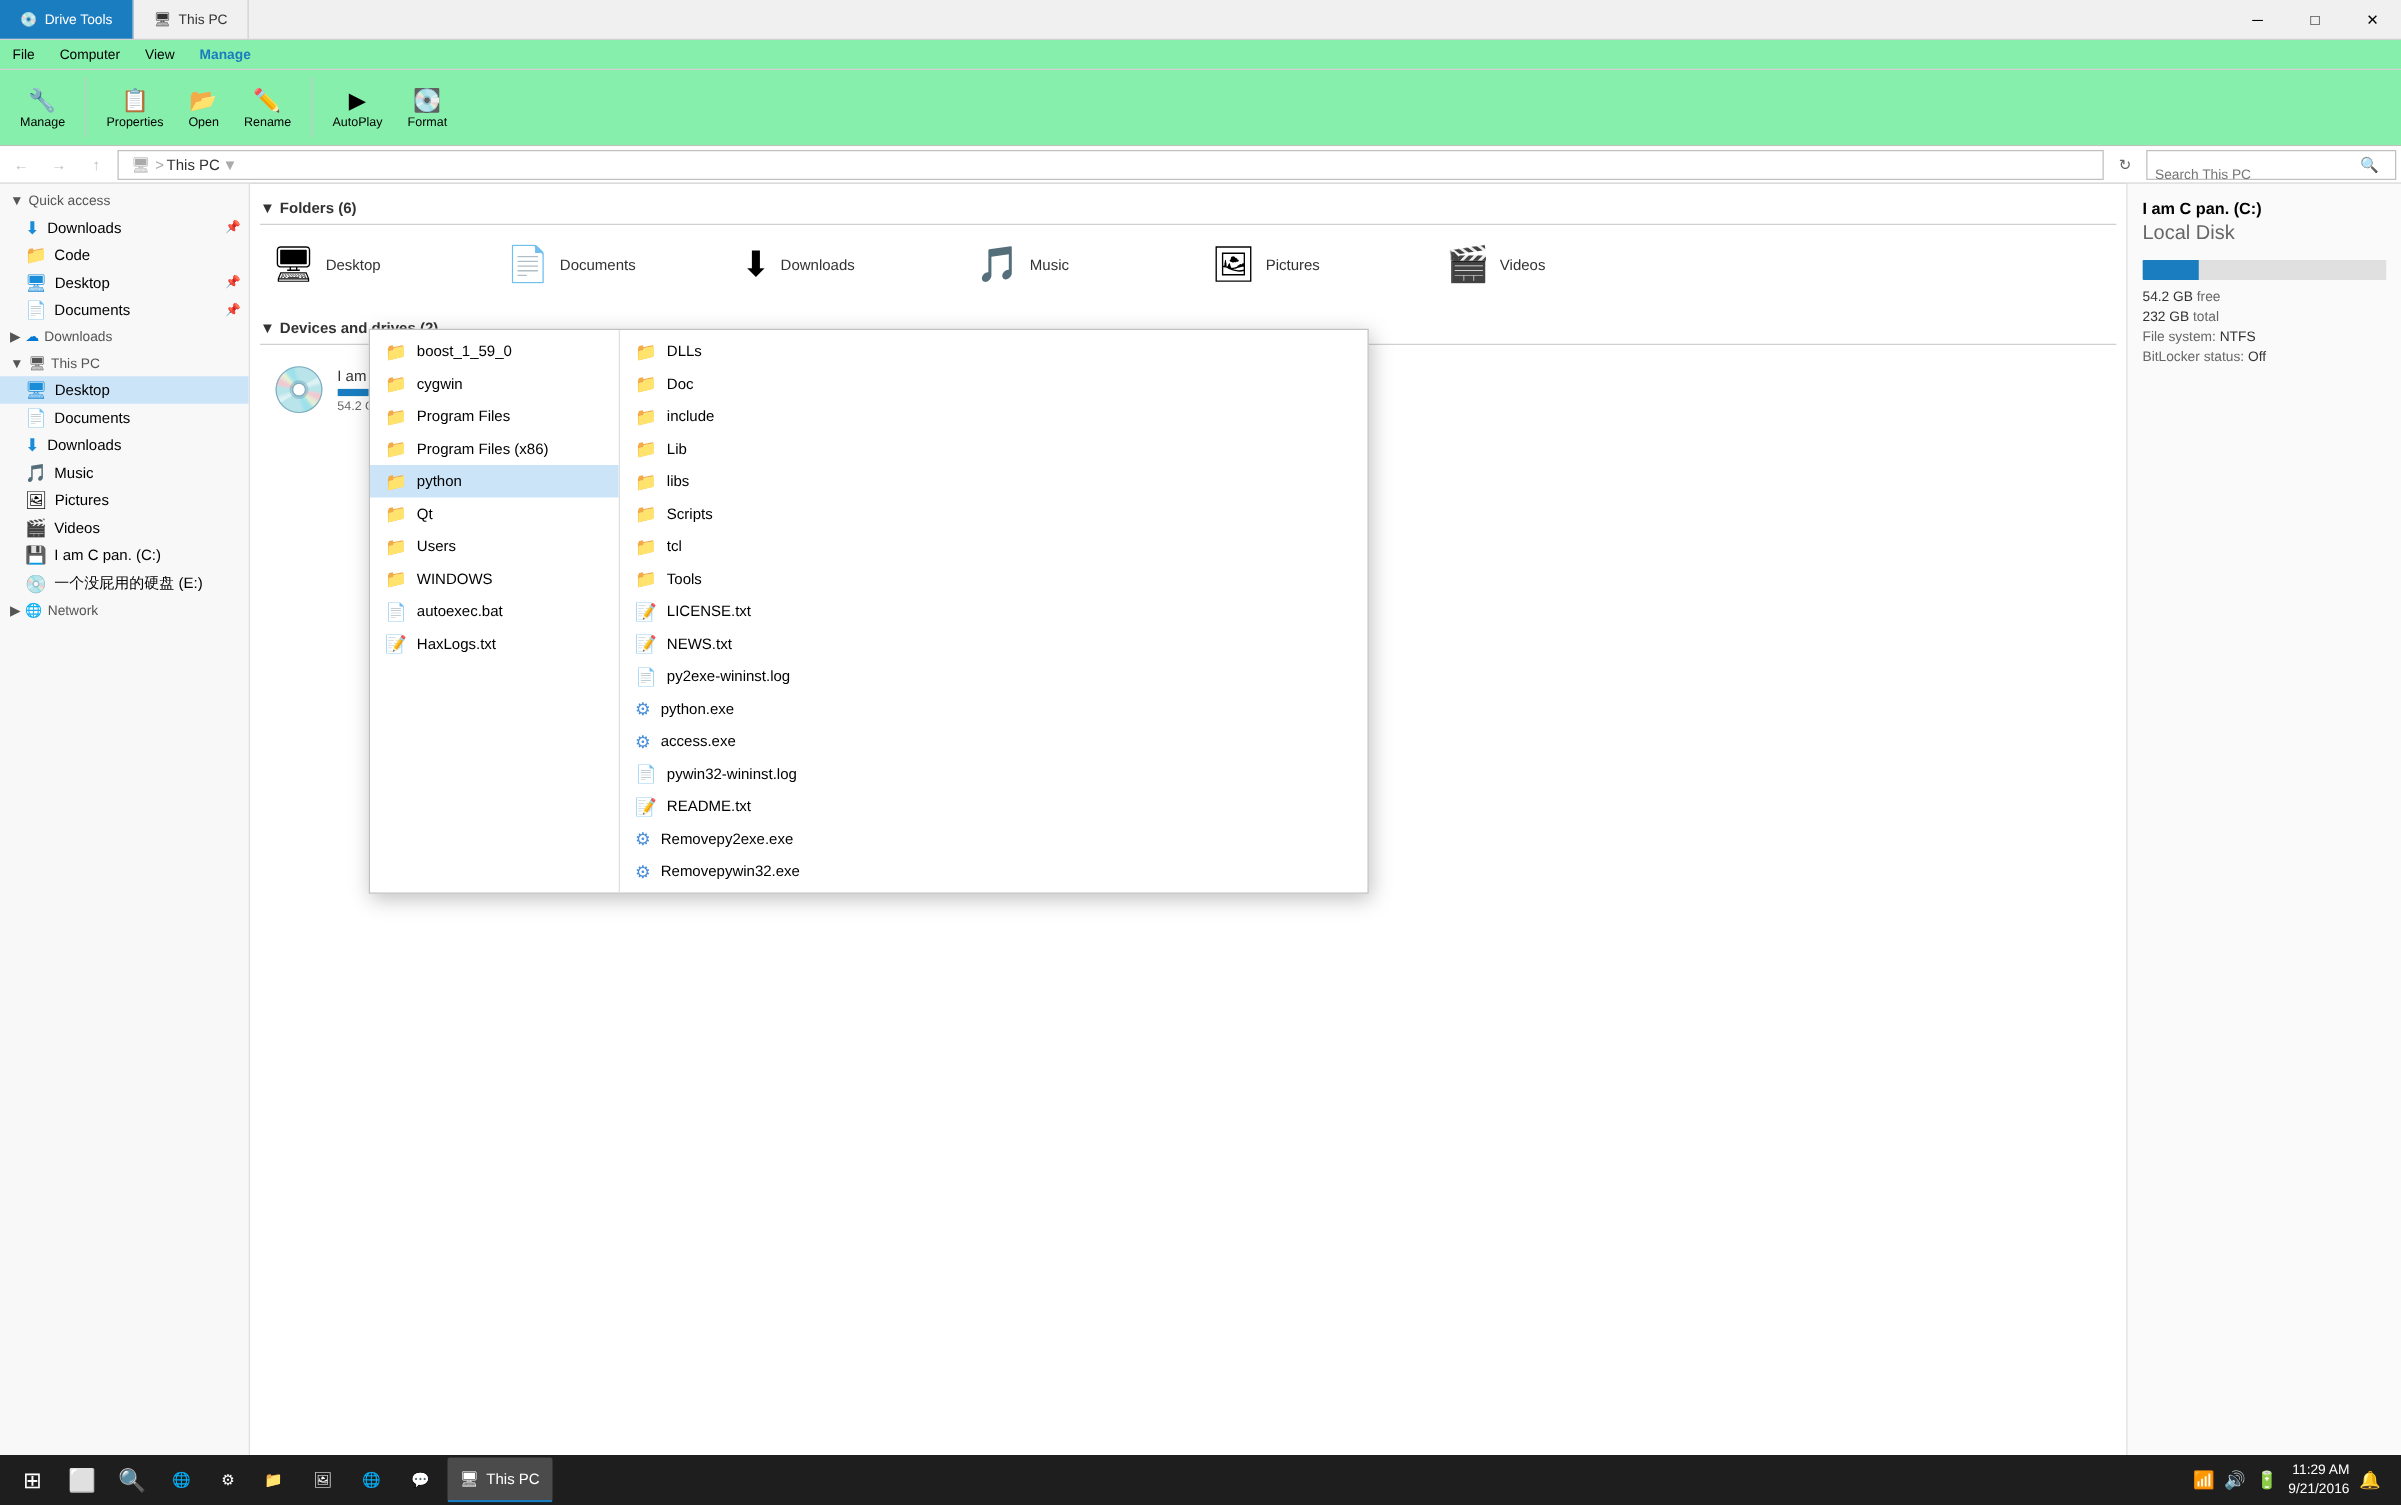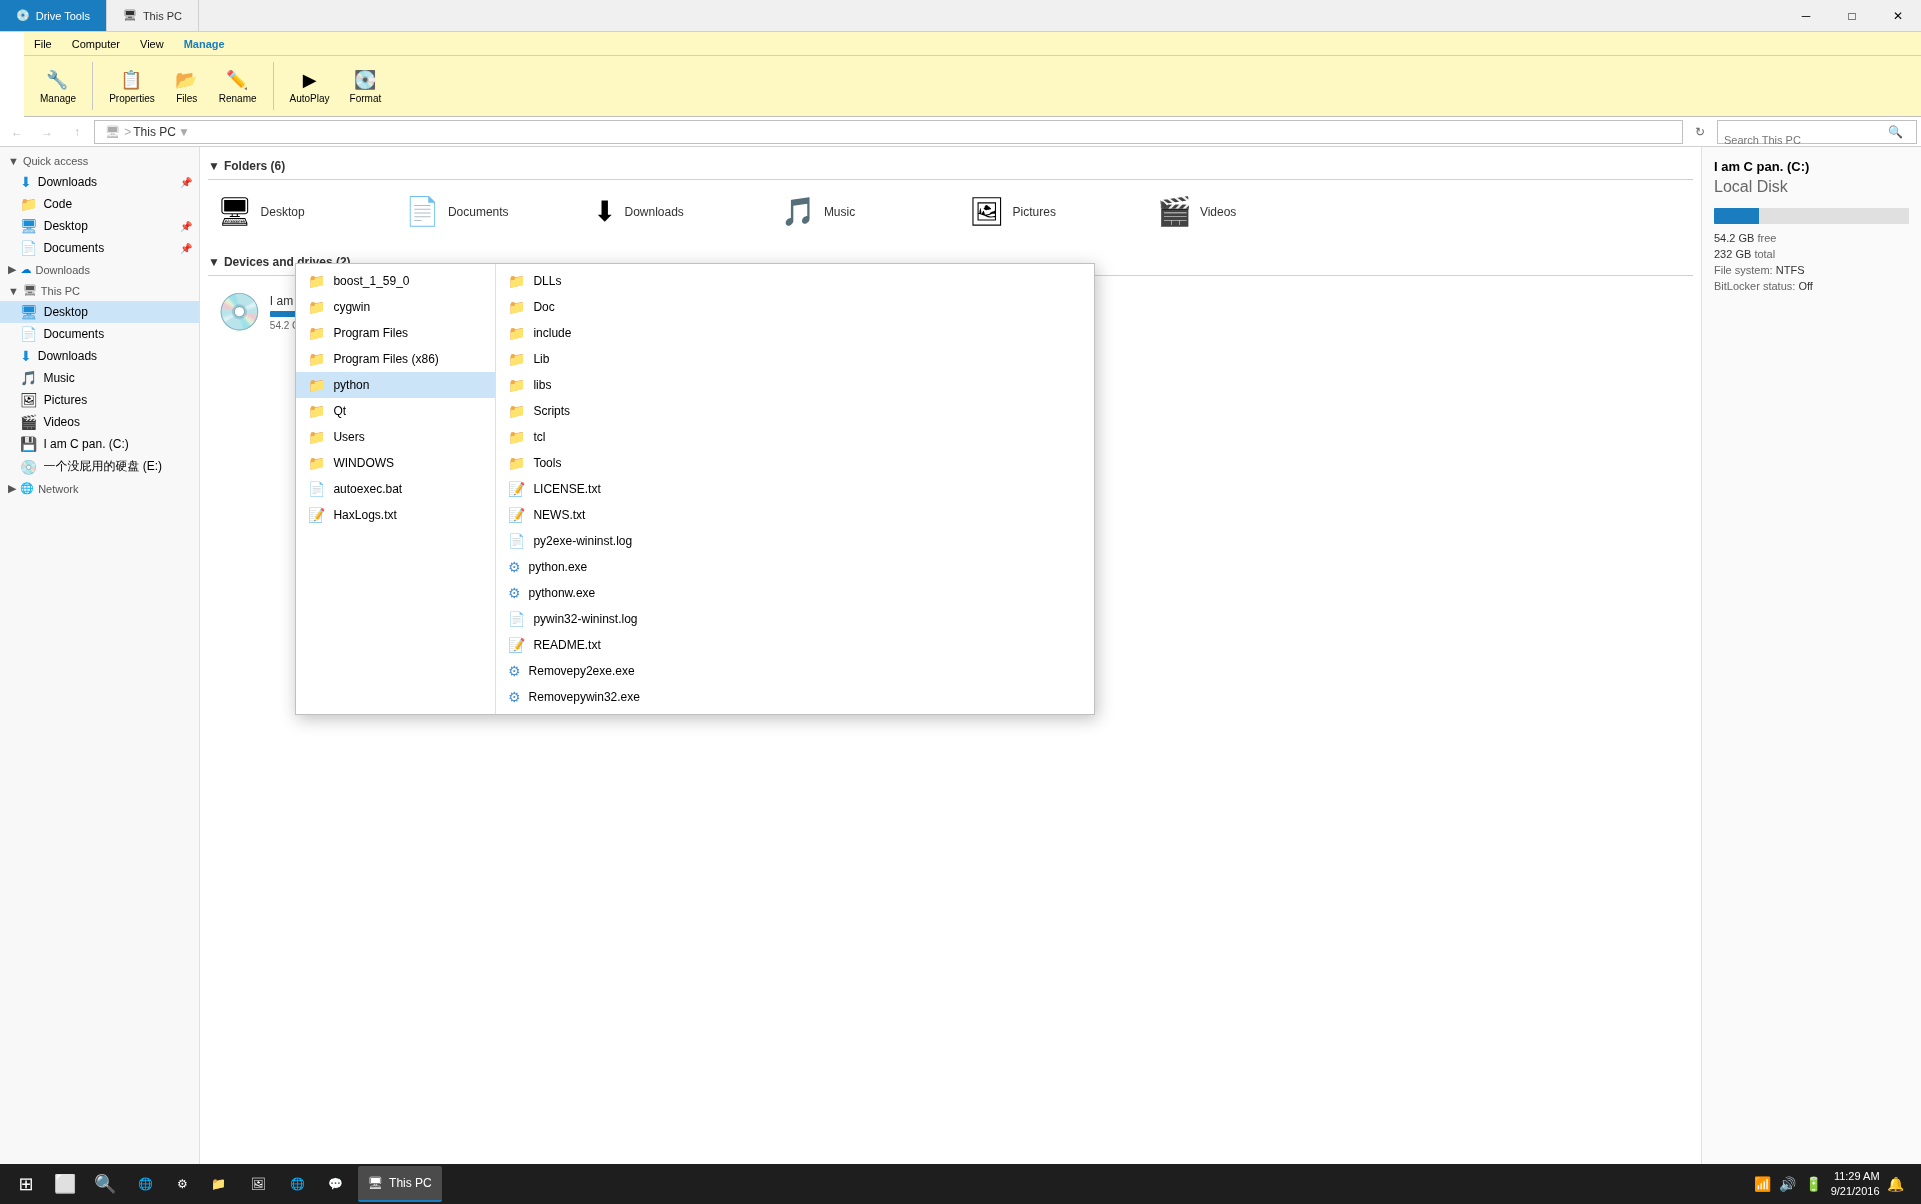--- a/index.html
+++ b/index.html
@@ -41,23 +41,22 @@
       height: 32px;
       display: flex;
       align-items: center;
       justify-content: center;
       cursor: pointer;
       font-size: 12px;
     }
 
     
     .ribbon {
-      background: #fef9c3;
+      background: #86efac;
       border-bottom: 1px solid #c0c0c0;
-      margin-left: 24px;
     }
     .ribbon-menu {
       display: flex;
       height: 24px;
       align-items: center;
       border-bottom: 1px solid #d0d0d0;
     }
     .ribbon-menu-item {
       padding: 0 10px;
       height: 100%;
@@ -435,21 +434,21 @@
       <span class="btn-icon">🔧</span>
       <span>Manage</span>
     </div>
     <div class="ribbon-separator"></div>
     <div class="ribbon-btn">
       <span class="btn-icon">📋</span>
       <span>Properties</span>
     </div>
     <div class="ribbon-btn">
       <span class="btn-icon">📂</span>
-      <span>Files</span>
+      <span>Open</span>
     </div>
     <div class="ribbon-btn">
       <span class="btn-icon">✏️</span>
       <span>Rename</span>
     </div>
     <div class="ribbon-separator"></div>
     <div class="ribbon-btn">
       <span class="btn-icon">▶</span>
       <span>AutoPlay</span>
     </div>
@@ -731,21 +730,21 @@
       <div class="popup-file-item">
         <span class="small-file-log">📄</span>
         <span>py2exe-wininst.log</span>
       </div>
       <div class="popup-file-item">
         <span class="small-file-exe">⚙</span>
         <span>python.exe</span>
       </div>
       <div class="popup-file-item">
         <span class="small-file-exe">⚙</span>
-        <span>pythonw.exe</span>
+        <span>access.exe</span>
       </div>
       <div class="popup-file-item">
         <span class="small-file-log">📄</span>
         <span>pywin32-wininst.log</span>
       </div>
       <div class="popup-file-item">
         <span class="small-file-txt">📝</span>
         <span>README.txt</span>
       </div>
       <div class="popup-file-item">

